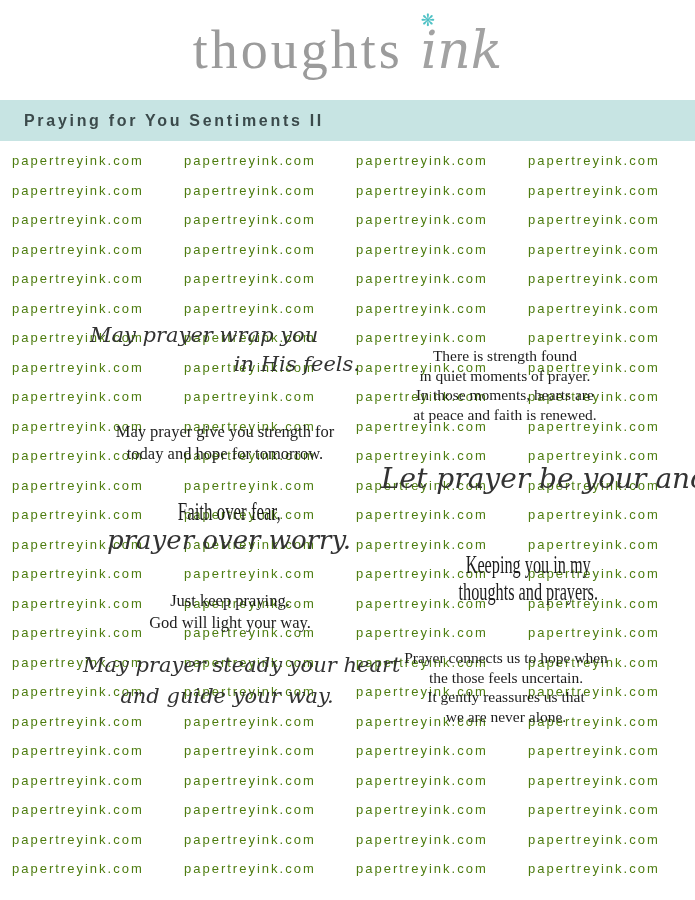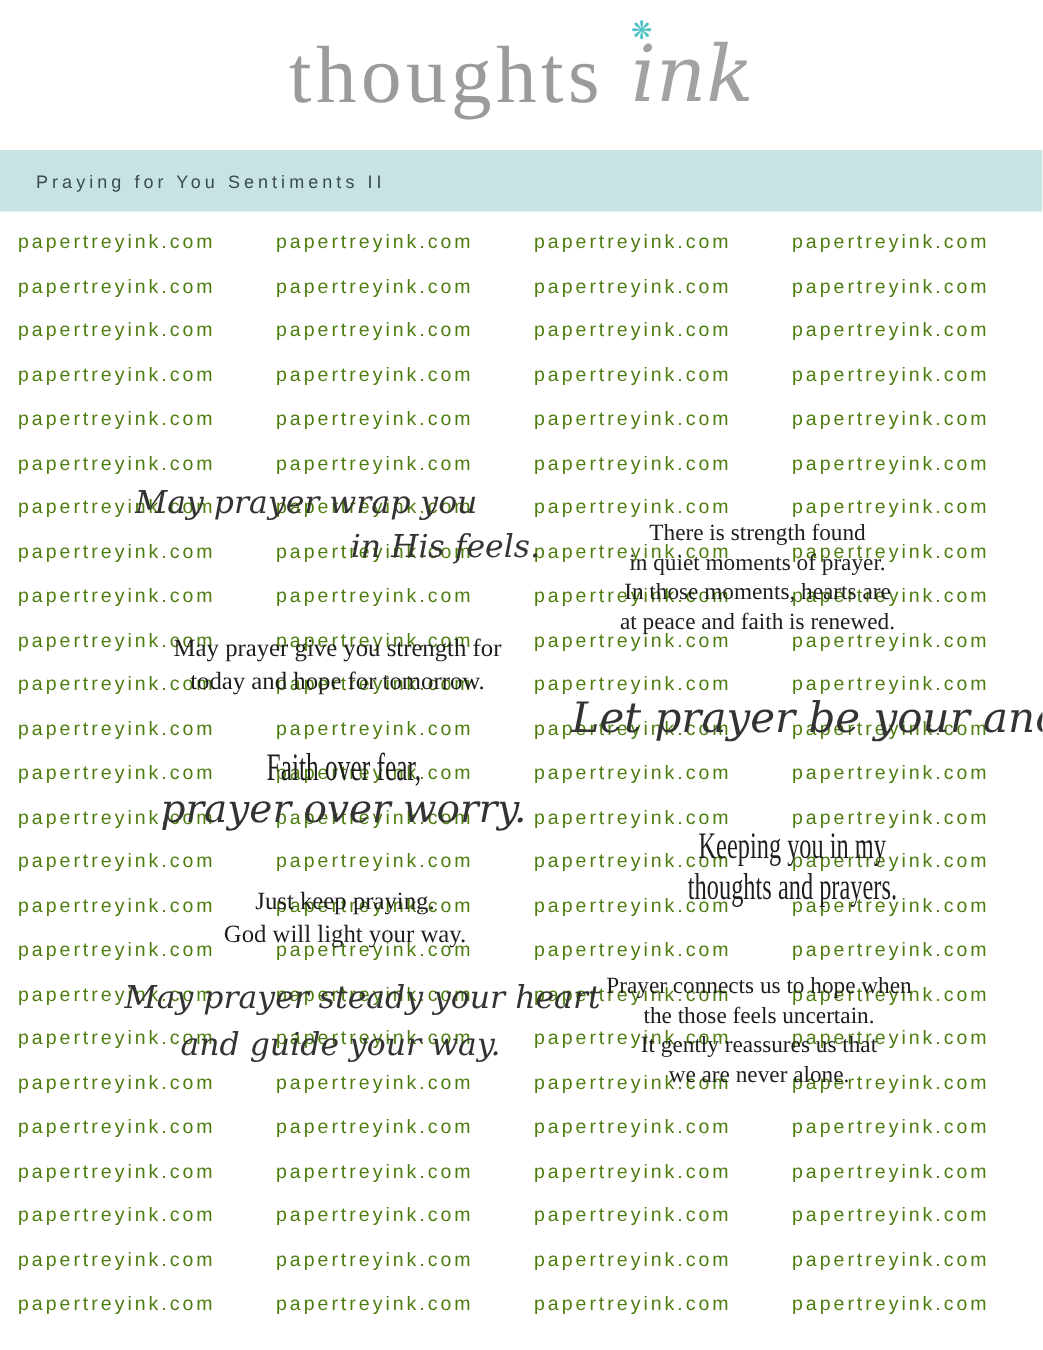--- a/index.html
+++ b/index.html
@@ -25,21 +25,21 @@
   .flower{
     position:absolute;top:-10px;left:0px;
     font-size:17px;font-style:normal;color:#4fc1c5;
   }
   
   .banner{
     position:absolute;top:100px;left:0;width:695px;height:41px;
     background:#c7e4e3;box-sizing:border-box;
     display:flex;align-items:center;justify-content:space-between;
     padding:0 16px 0 24px;
-    color:#3b4a4b;font-size:12px;letter-spacing:2.7px;font-weight:400;
+    color:#3b4a4b;font-size:16px;letter-spacing:2.7px;font-weight:700;
   }
   
   .watermark{
     position:absolute;top:146px;left:0;width:691px;height:736px;
     overflow:hidden;color:#4d7c0f;z-index:0;
     font-size:13px;letter-spacing:2px;
   }
   .wm-row{
     height:29.5px;display:flex;align-items:center;
     padding-left:12px;white-space:nowrap;

